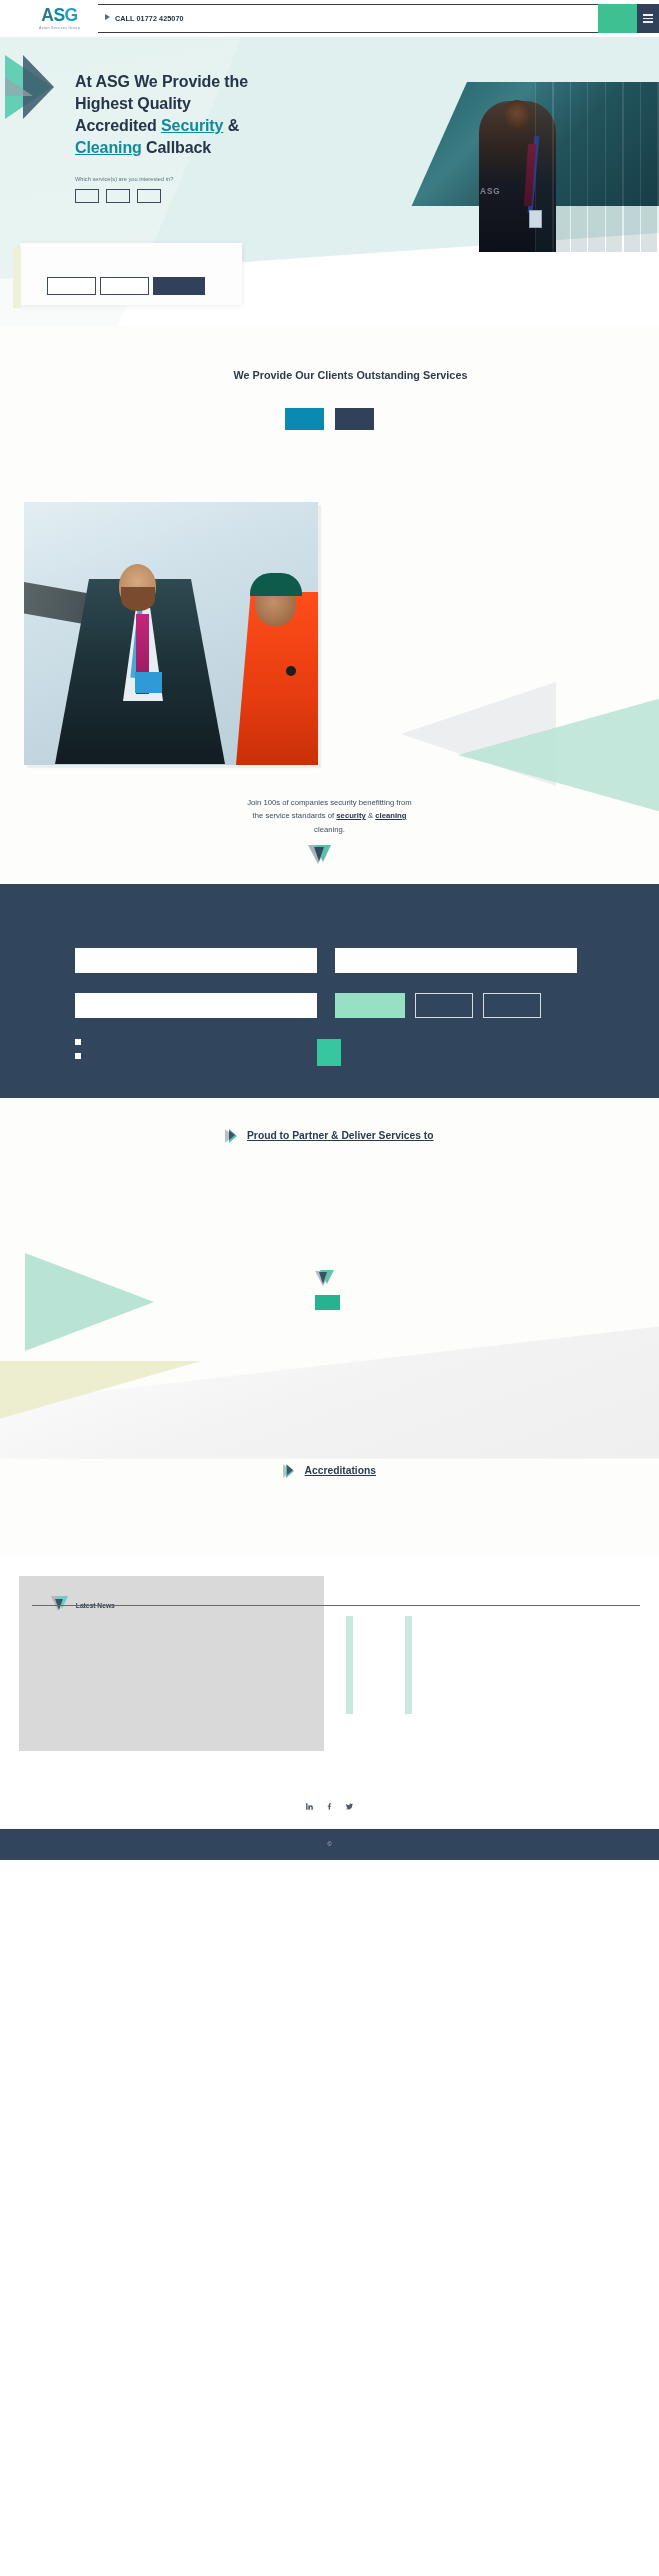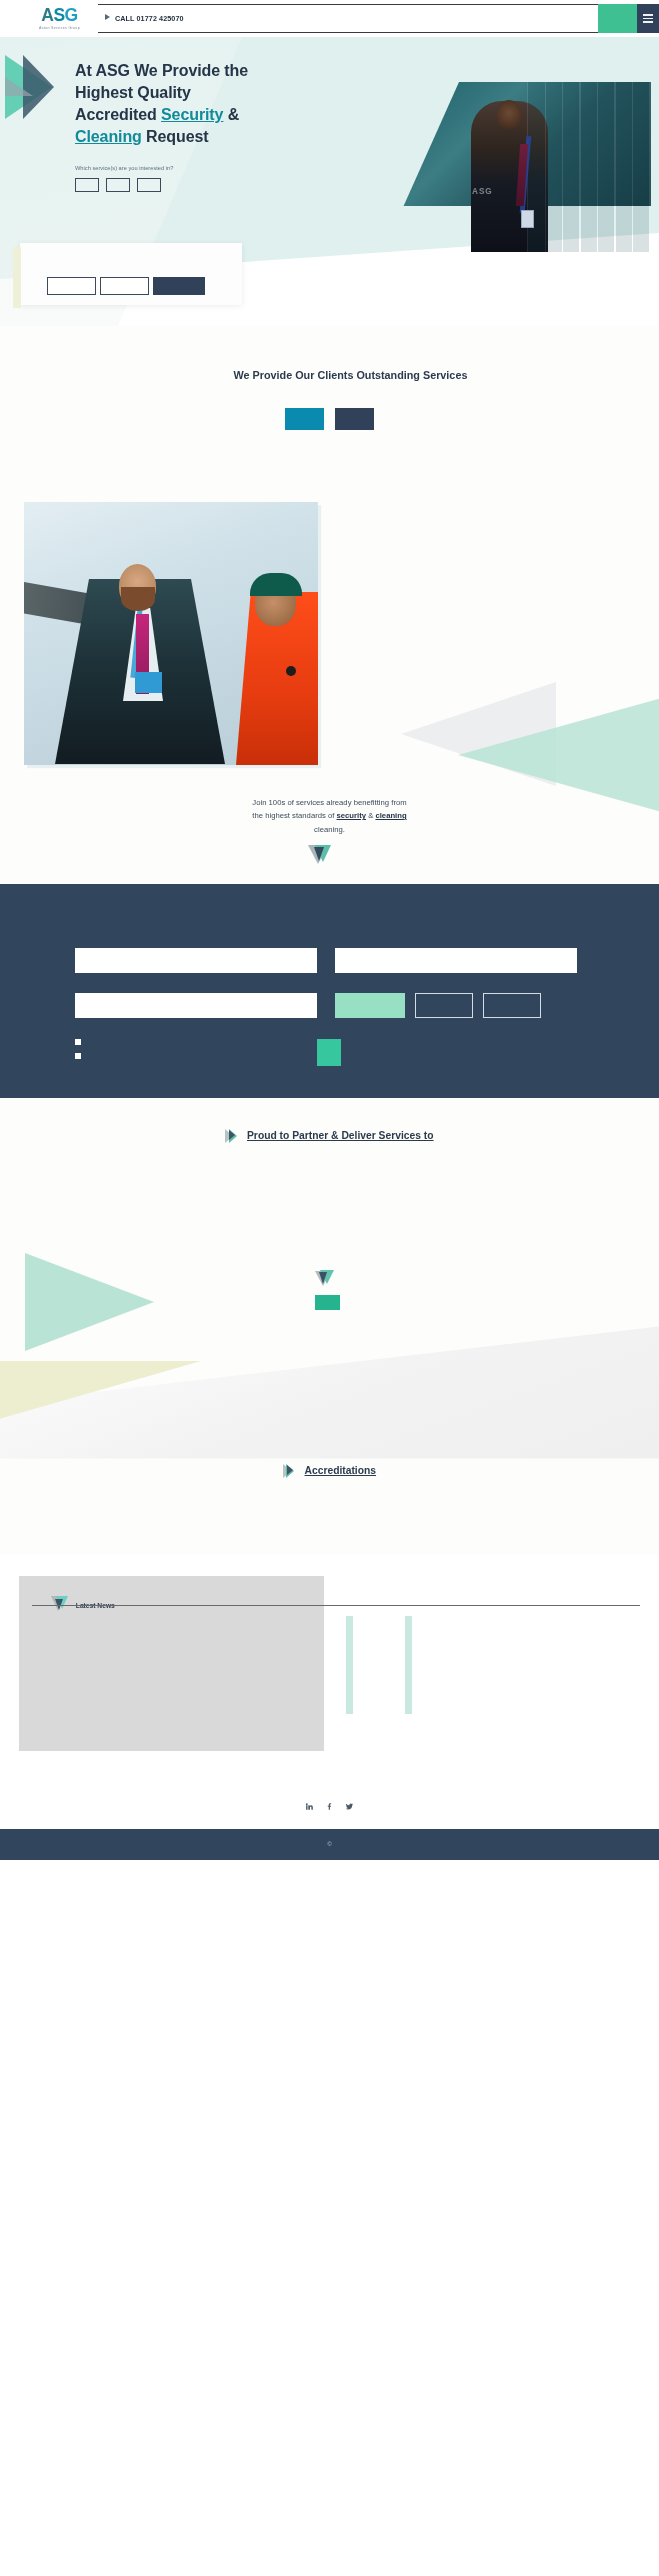--- a/index.html
+++ b/index.html
@@ -68,21 +68,21 @@
     background: #dff0ee;
     clip-path: polygon(0 0, 659px 0, 659px 196px, 0 242px);
   }
   .hero-bg-pale {
     position: absolute; left: 0; top: 0; width: 242px; height: 289px;
     background: linear-gradient(170deg, #e9f4f3 0%, #f4f8f6 100%);
     clip-path: polygon(0 0, 242px 0, 118px 289px, 0 289px);
     opacity: .55;
   }
   .hero-photo {
-    position: absolute; right: 8px; top: 45px; width: 268px; height: 124px;
+    position: absolute; right: 0; top: 45px; width: 268px; height: 124px;
     background:
       linear-gradient(135deg, #1c4a52 0%, #2a6b74 18%, #3c7d84 36%, #25555e 60%, #173c45 100%);
     clip-path: polygon(76px 0, 268px 0, 268px 170px, 0 170px);
   }
   .hero-photo::before {
     content:""; position: absolute; left: 88px; top: 18.5px; width: 77px; height: 151px;
     background: linear-gradient(180deg,#4a3b33 0%,#30251f 30%,#161a23 55%,#0d1018 100%);
     border-radius: 31px 31px 0 0;
   }
   .hero-photo::after {
@@ -125,21 +125,21 @@
     border-bottom: 32px solid transparent;
     border-left: 31px solid rgba(58,88,106,.85);
   }
   .hero-arrow-grey {
     position: absolute; left: 5.2px; top: 40px; width: 0; height: 0;
     border-top: 19.6px solid transparent;
     border-bottom: 0 solid transparent;
     border-left: 28px solid rgba(150,165,172,.7);
   }
 
-  .hero-inner { position: relative; z-index: 5; padding: 23px 0 0 75px; width: 330px; }
+  .hero-inner { position: relative; z-index: 5; padding: 34px 0 0 75px; width: 330px; }
   .hero-title {
     font-size: 16px; line-height: 1.38; font-weight: bold; color: #263548;
     letter-spacing: -0.1px;
   }
   .hero-title a { color: #118a9a; text-decoration: underline; }
   .hero-sub { margin-top: 17px; font-size: 5.7px; color: #5d7180; }
 
   .chip-row { margin-top: 6.2px; display: flex; gap: 7.2px; }
   .chip {
     width: 24px; height: 14.4px; border: 0.5px solid #3a4a5c; background: transparent;
@@ -426,21 +426,21 @@
 
   <span class="hero-arrow"></span>
   <span class="hero-arrow-dark"></span>
   <span class="hero-arrow-grey"></span>
 
   <div class="hero-inner">
     <h1 class="hero-title">
       <span>At ASG We Provide the</span><br>
       <span>Highest Quality</span><br>
       <span>Accredited </span><a href="#">Security</a><span> &amp;</span><br>
-      <a href="#">Cleaning</a><span> Request</span>
+      <a href="#">Cleaning</a><span> Callback</span>
     </h1>
     <div class="hero-sub">Which service(s) are you interested in?</div>
     <div class="chip-row">
       <button class="chip"></button>
       <button class="chip"></button>
       <button class="chip"></button>
     </div>
   </div>
 
   <div class="hero-form-card">
@@ -474,22 +474,22 @@
     <div class="ap-badge"></div>
     <div class="ap-head"></div>
     <div class="ap-beard"></div>
     <div class="ap-worker"></div>
     <div class="ap-worker-head"></div>
     <div class="ap-cap"></div>
     <div class="ap-btn-dot"></div>
   </div>
 
   <p class="about-copy">
-    <span>Join 100s of services already benefitting from</span><br>
-    <span>the highest standards of </span><b>security</b><span> &amp; </span><b>cleaning</b><br>
+    <span>Join 100s of companies security benefitting from</span><br>
+    <span>the service standards of </span><b>security</b><span> &amp; </span><b>cleaning</b><br>
     <span> cleaning.</span>
   </p>
 
   <span class="about-tri-down-grey"></span>
   <span class="about-tri-down-teal"></span>
   <span class="about-tri-down-navy"></span>
 </section>
 
 <section class="callback">
   <div class="cb-form">

